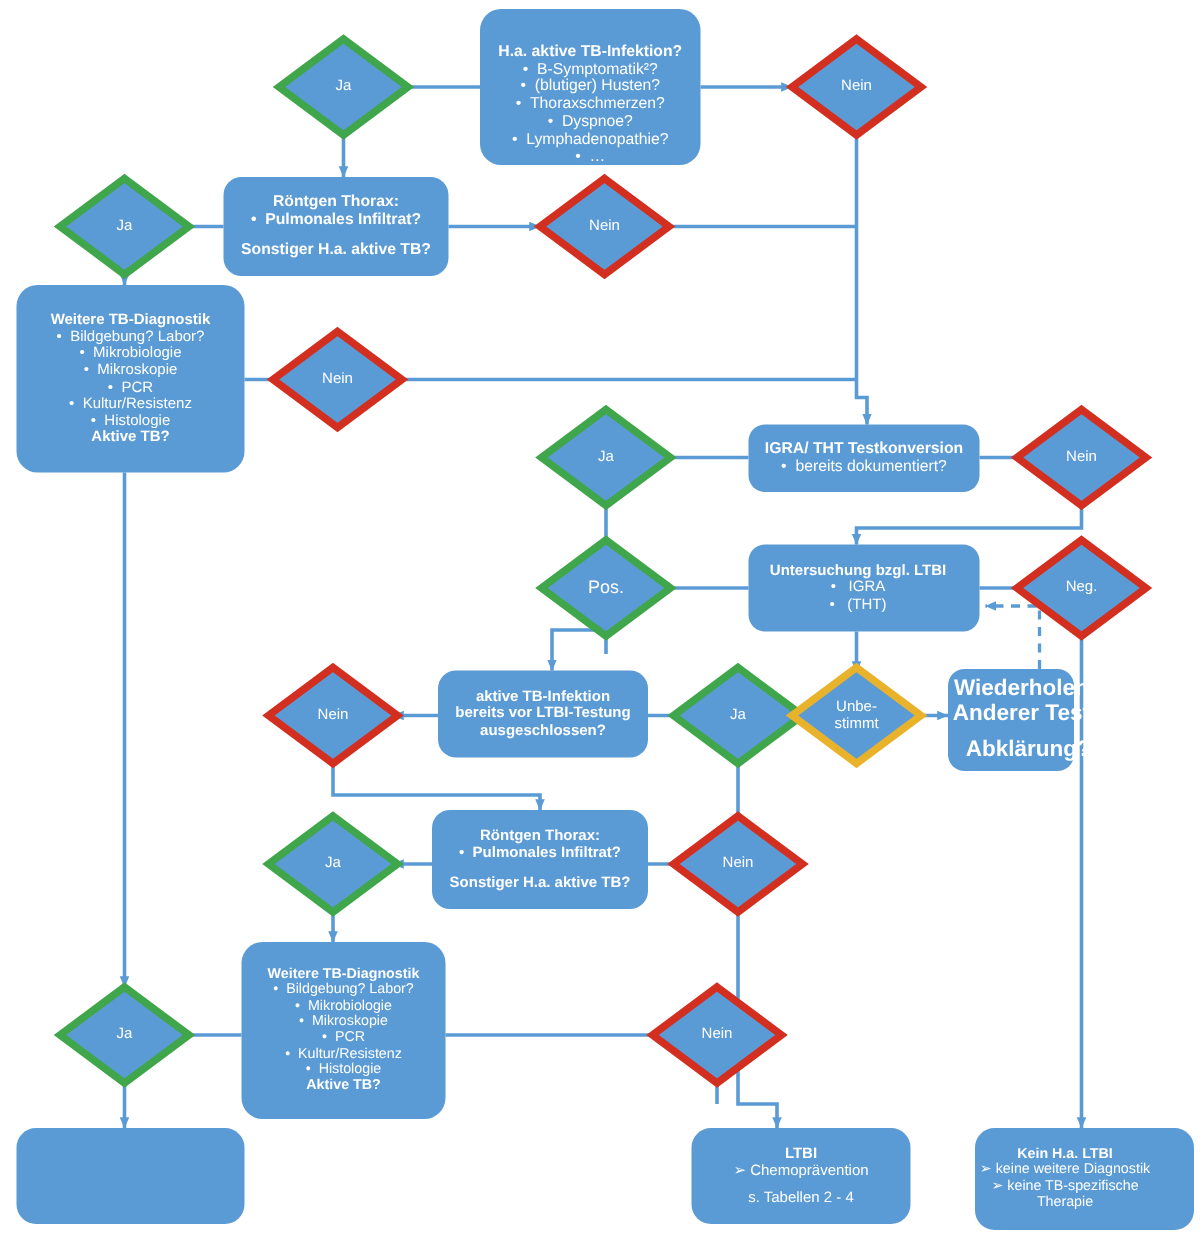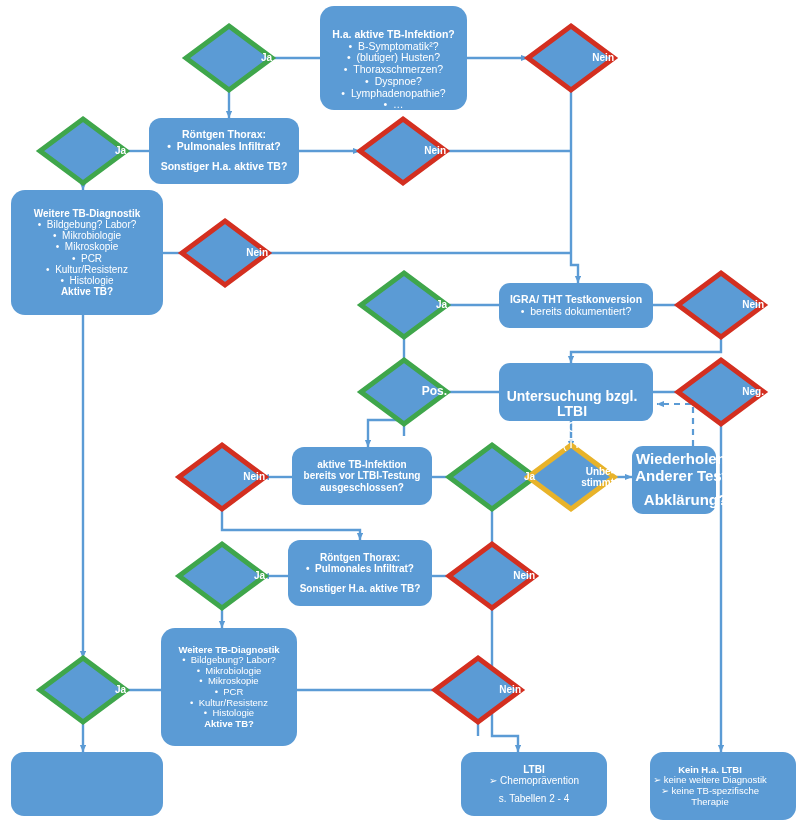--- a/index.html
+++ b/index.html
@@ -4,21 +4,21 @@
 <style>
   html,body{margin:0;padding:0;background:#ffffff;}
   body{width:800px;height:828px;font-family:"Liberation Sans",sans-serif;overflow:hidden;}
   #chart{position:relative;width:800px;height:828px;background:#fff;}
   svg{position:absolute;left:0;top:0;}
   .node-text{position:absolute;color:#ffffff;text-align:center;line-height:1.12;
              pointer-events:none;display:flex;flex-direction:column;justify-content:center;}
   .box-title{font-weight:bold;}
   .bullets{list-style:none;margin:0;padding:0;}
   .bullets li{white-space:nowrap;}
-  .dia-label{font-weight:bold;text-align:right;}
+  .dia-label{font-weight:normal;}
 </style>
 </head>
 <body>
 
 <div id="chart">
 
   <svg width="800" height="828">
     <defs>
       <marker id="ah" markerWidth="9" markerHeight="9" refX="7.2" refY="3.2" orient="auto" markerUnits="userSpaceOnUse">
         <path d="M0,0 L7.5,3.2 L0,6.4 z" fill="#5b9bd5"></path>
@@ -171,21 +171,21 @@
     <div class="box-title">Aktive TB?</div>
   </div>
 
   <div class="node-text" style="left:499px;top:283px;width:154px;height:45px;font-size:10.5px;">
     <div class="box-title">IGRA/ THT Testkonversion</div>
     <div>
       <span>•</span>&nbsp;&nbsp;<span>bereits dokumentiert?</span>
     </div>
   </div>
 
-  <div class="node-text" style="left:499px;top:363px;width:146px;height:58px;font-size:14px;margin-top:28px;">
+  <div class="node-text" style="left:499px;top:363px;width:146px;height:58px;font-size:10px;">
     <div class="box-title">Untersuchung bzgl. LTBI</div>
     <div>
       <span>•</span>&nbsp;&nbsp;&nbsp;<span>IGRA</span>
     </div>
     <div>
       <span>•</span>&nbsp;&nbsp;&nbsp;<span>(THT)</span>
     </div>
   </div>
 
   <div class="node-text" style="left:292px;top:447px;width:140px;height:58px;font-size:10px;border-radius:9px;">

